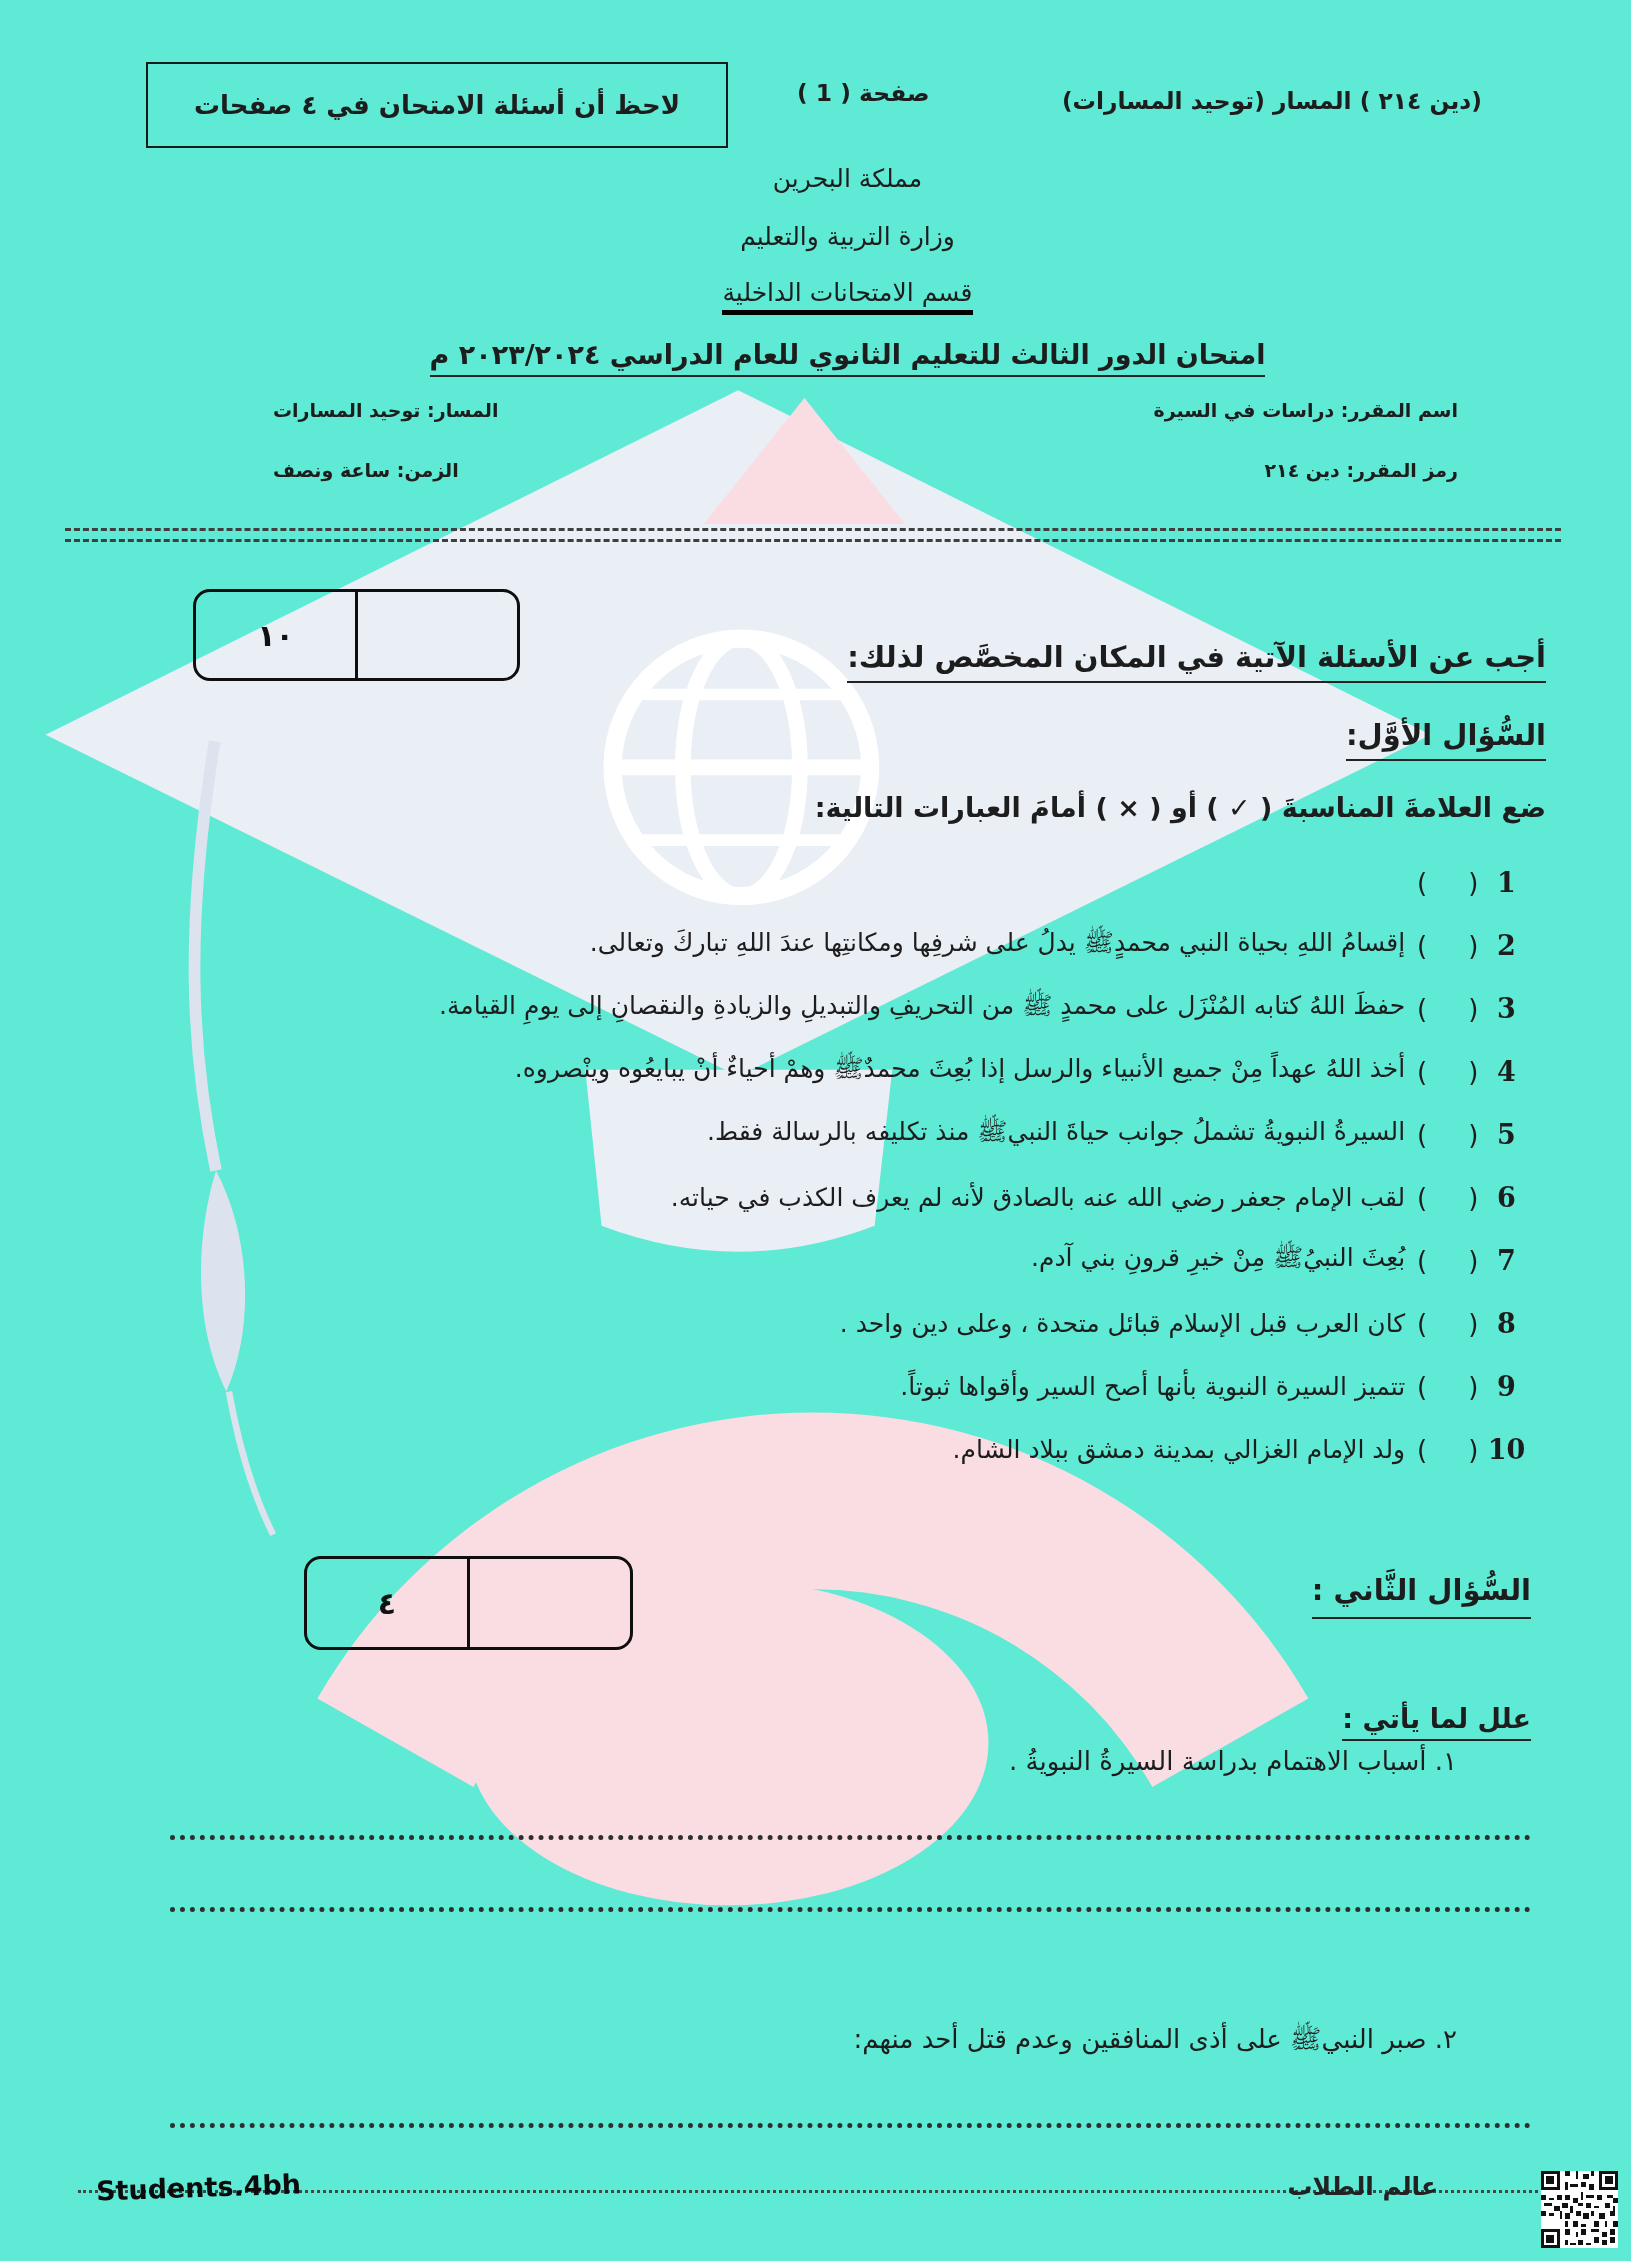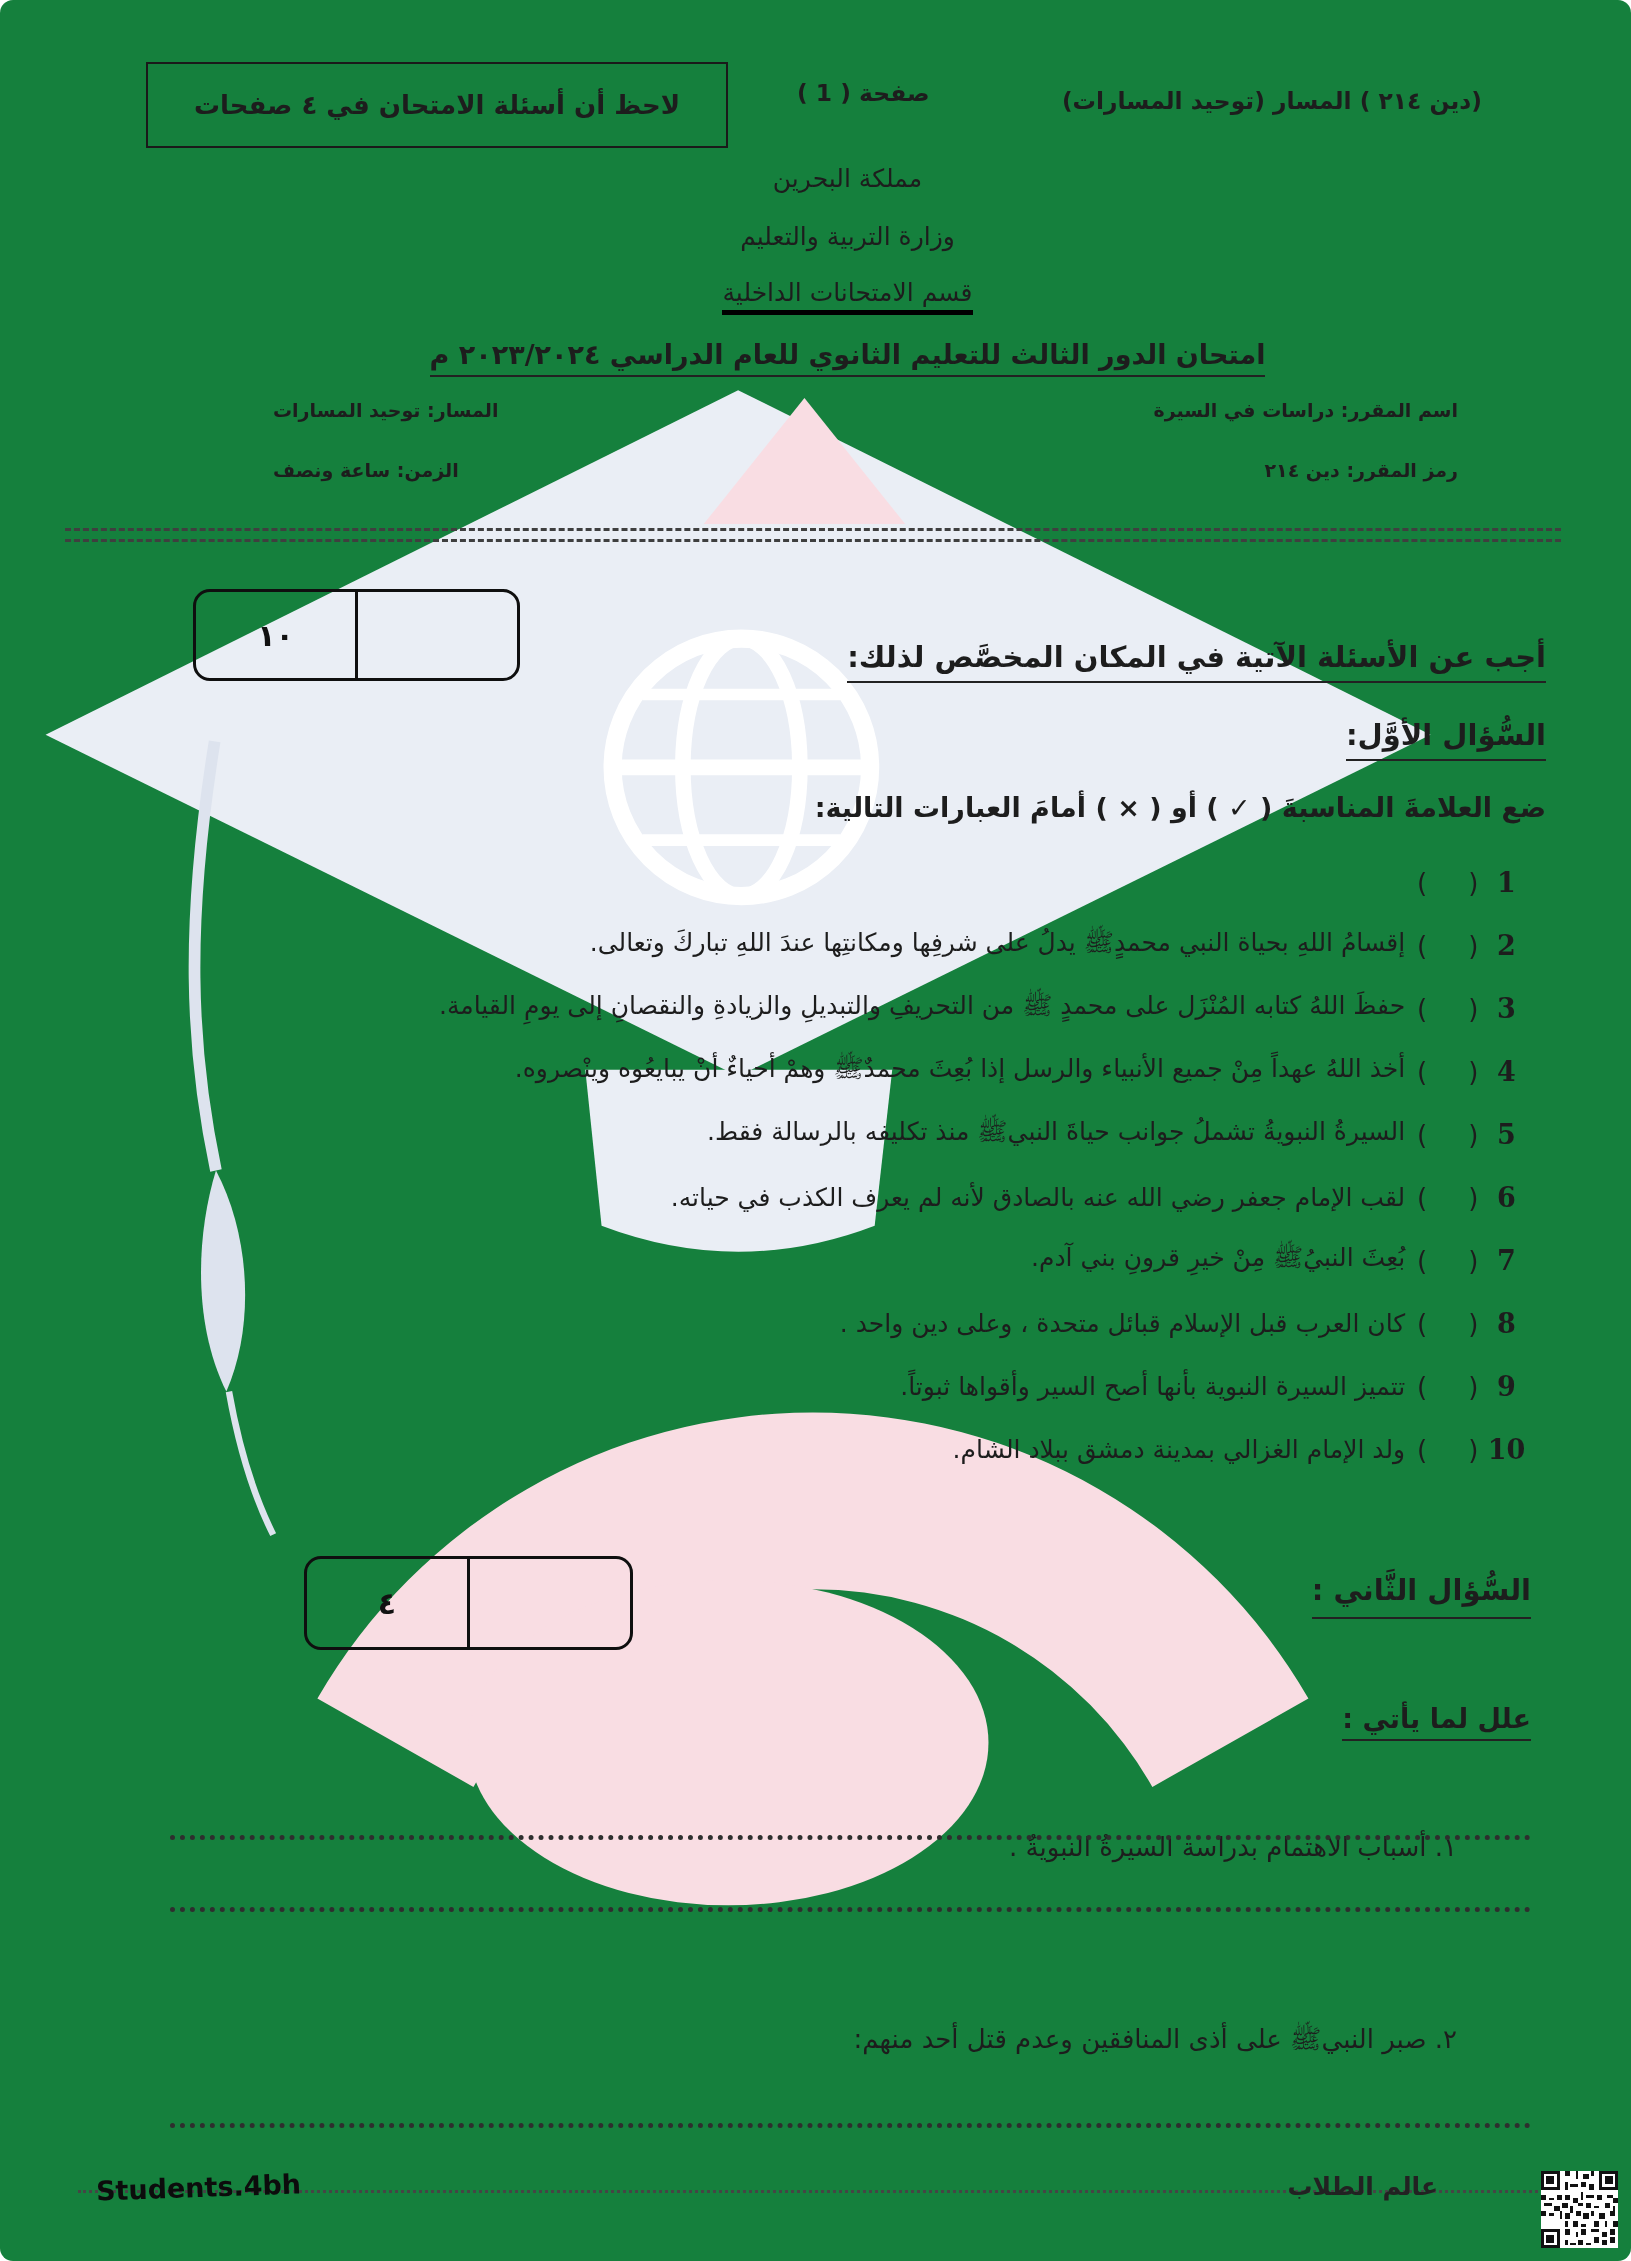--- a/index.html
+++ b/index.html
@@ -1,24 +1,23 @@
 <!DOCTYPE html>
 <html lang="ar" dir="rtl" style="font-size:10.4px"><head>
 <meta charset="utf-8">
 <style>
   html,body{margin:0;padding:0;background:#fff;}
   #page{
     position:relative;
     width:1631px;height:2261px;
-    background:#15803d;
+    background:#5eead4;
     font-family:"DejaVu Sans",sans-serif;
     color:#1d1d1d;
     direction:rtl;
     overflow:hidden;
-    border-radius:13px;
   }
   .abs{position:absolute;z-index:1;}
   #watermark{position:absolute;top:0;left:0;z-index:0;}
   .notebox{
     border:2.6px solid #1a1a1a;
     display:flex;align-items:center;justify-content:center;
     font-size:26px;font-weight:bold;
   }
   .hdr-small{font-size:23.4px;font-weight:bold;white-space:nowrap;}
   .centerblock{text-align:center;}
@@ -175,21 +174,21 @@
   </div>
 
   <div class="abs qtitle" style="right:100px;top:1573px;">
     <span class="u4" style="padding-bottom:10.4px;">السُّؤال الثَّاني :</span>
   </div>
 
   <div class="abs qprompt" style="right:100px;top:1703px;font-size:27px;">
     <span class="u4" style="padding-bottom:5.2px;">علل لما يأتي :</span>
   </div>
 
-  <div class="abs q2item" style="right:174px;top:1832px;margin-left:8px;">
+  <div class="abs q2item" style="right:174px;top:1746px;margin-left:8px;">
     <span>١.</span>
     <span>أسباب الاهتمام بدراسة السيرةُ النبويةُ  .</span>
   </div>
 
   <div class="abs dotline" style="left:170px;top:1835px;width:1361px;"></div>
   <div class="abs dotline" style="left:170px;top:1907px;width:1361px;"></div>
 
   <div class="abs q2item" style="right:174px;top:2023px;">
     <span>٢.</span>
     <span>صبر النبيﷺ على أذى المنافقين وعدم قتل أحد منهم:</span>

